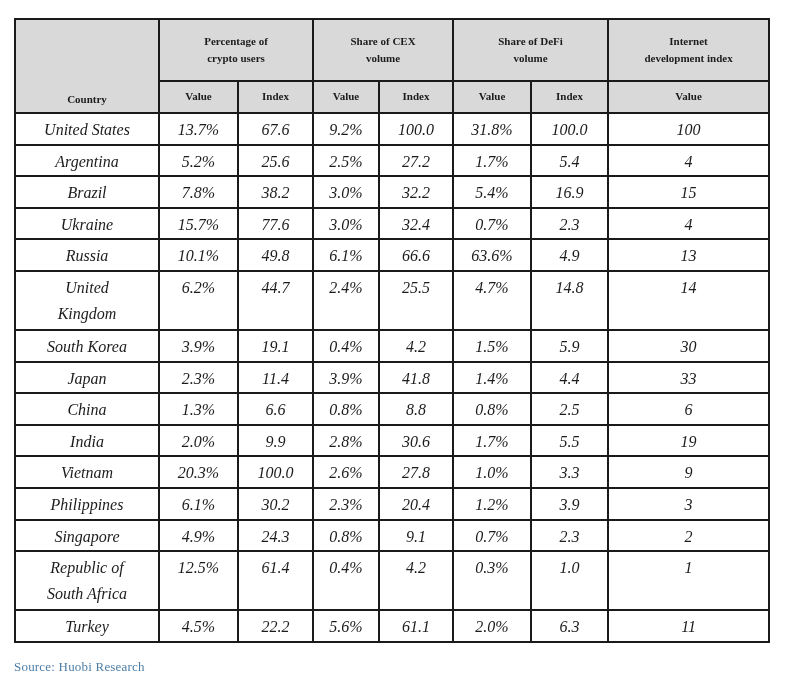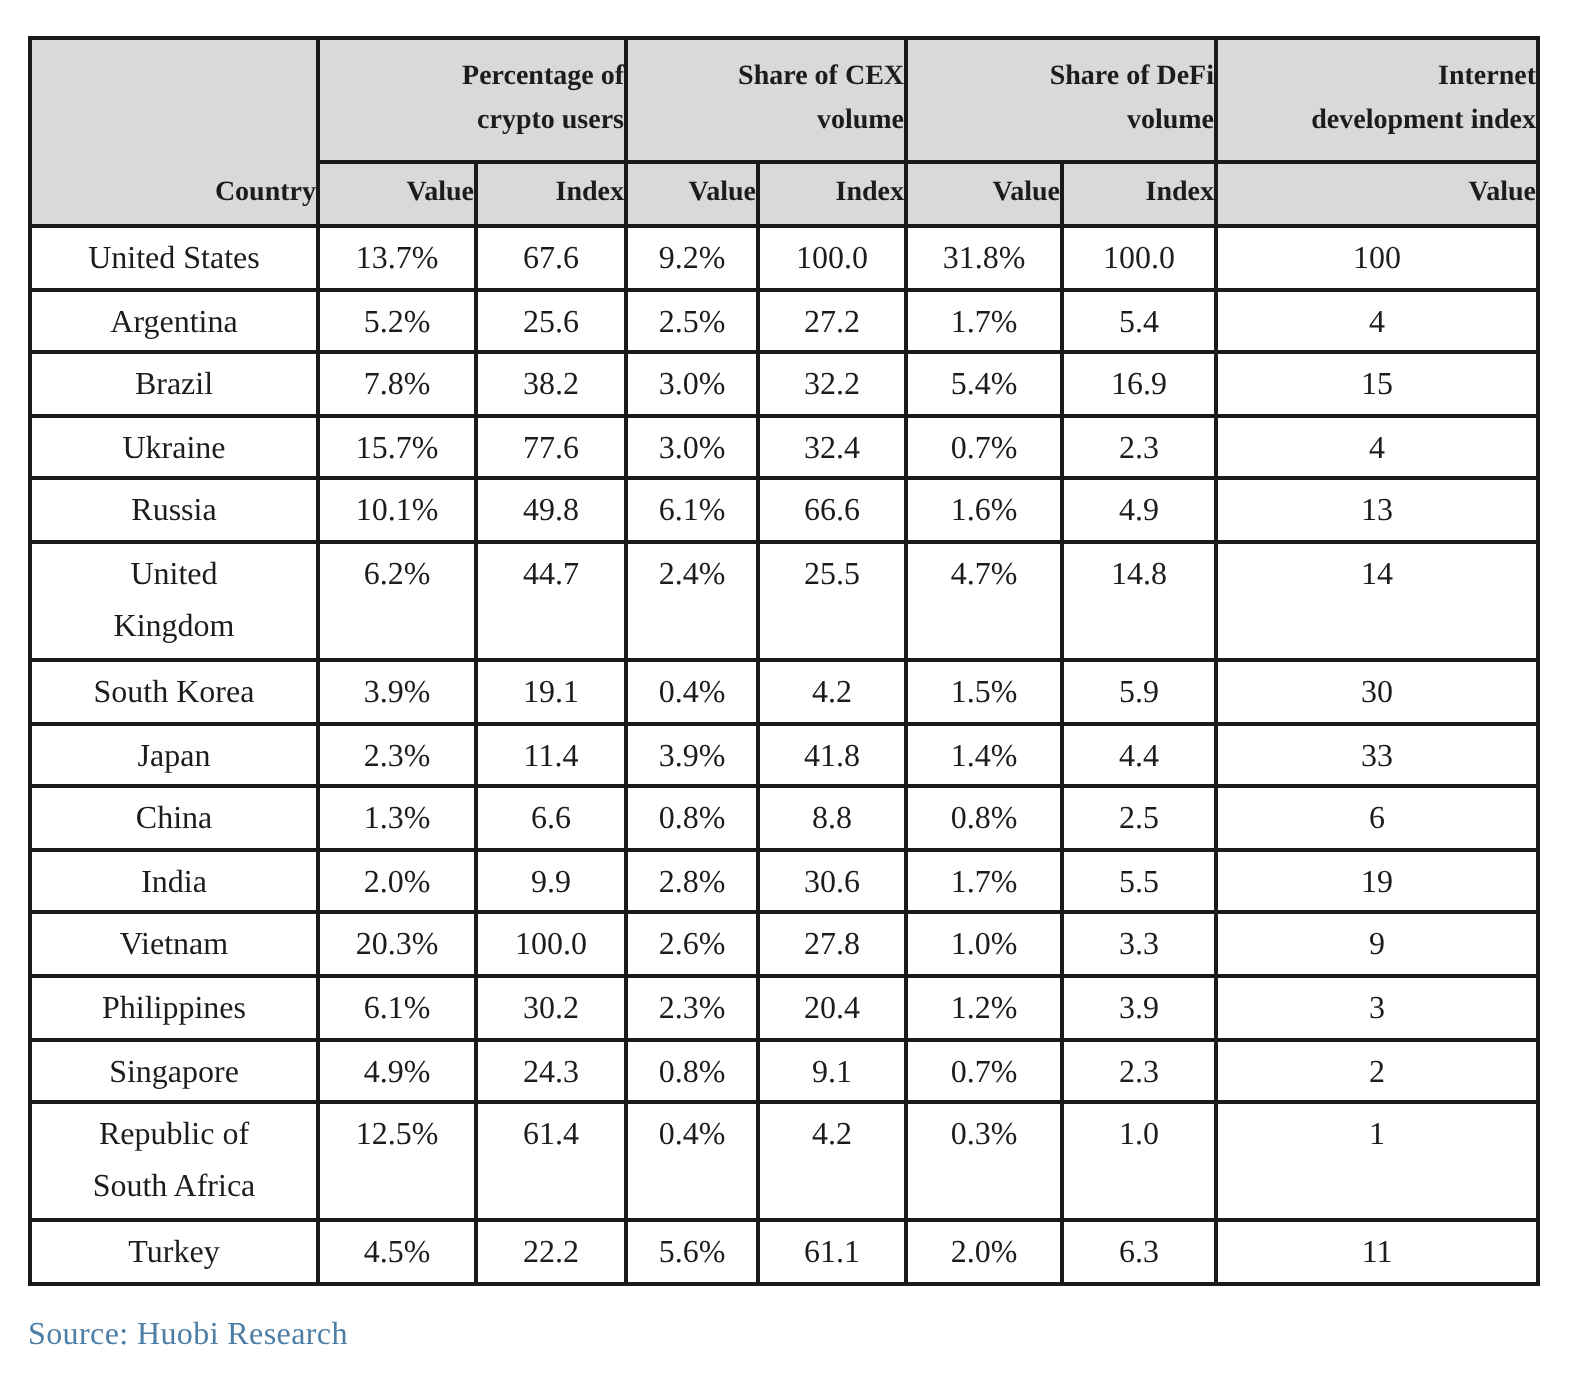--- a/index.html
+++ b/index.html
@@ -11,40 +11,40 @@
   table.maturity {
     position:absolute; left:14px; top:18px; width:754px;
     border-collapse:collapse; table-layout:fixed;
   }
   table.maturity th, table.maturity td {
     border:2px solid var(--border,#1a1a1a);
     overflow:hidden;
   }
   thead th {
     background:var(--header-bg,#d9d9d9);
-    font-weight:bold; font-size:14px; text-align:right;
+    font-weight:bold; font-size:11px; text-align:center;
     white-space:pre-line; line-height:1.55; padding:0 0;
   }
   tr.h1 { height:62px; }
   tr.h2 { height:32px;font-family:Liberation Serif, serif; }
   th.country-h { vertical-align:bottom; padding-bottom:4px; }
   tbody td {
     background:#ffffff; font-size:16px; text-align:center;
     vertical-align:top; padding-top:3px; line-height:1.6;
     white-space:pre-line;
   }
-  tbody tr { height:30px; }
+  tbody tr { height:30px;font-style:italic; }
   tbody tr.tall { height:59px; }
   .caption {
     position:absolute; left:14px; top:633px; font-size:15.5px;
     color:var(--caption-blue,#4d7ea6); word-spacing:3px; letter-spacing:0.2px;
   }
   .caption sup { font-size:10px; }
   .source {
-    position:absolute; left:14px; top:659px; font-size:16px;
+    position:absolute; left:14px; top:659px; font-size:13px;
     color:var(--caption-blue,#4d7ea6); letter-spacing:0.2px;font-family:Liberation Serif, serif;
   }
 </style>
 </head>
 <body>
 
 <div class="page">
 
   <table class="maturity">
     <colgroup>
@@ -119,21 +119,21 @@
           <td>0.7%</td>
           <td>2.3</td>
           <td>4</td>
         </tr>
         <tr>
           <td>Russia</td>
           <td>10.1%</td>
           <td>49.8</td>
           <td>6.1%</td>
           <td>66.6</td>
-          <td>1.6%</td>
+          <td>63.6%</td>
           <td>4.9</td>
           <td>13</td>
         </tr>
         <tr class="tall">
           <td>United
 Kingdom</td>
           <td>6.2%</td>
           <td>44.7</td>
           <td>2.4%</td>
           <td>25.5</td>

